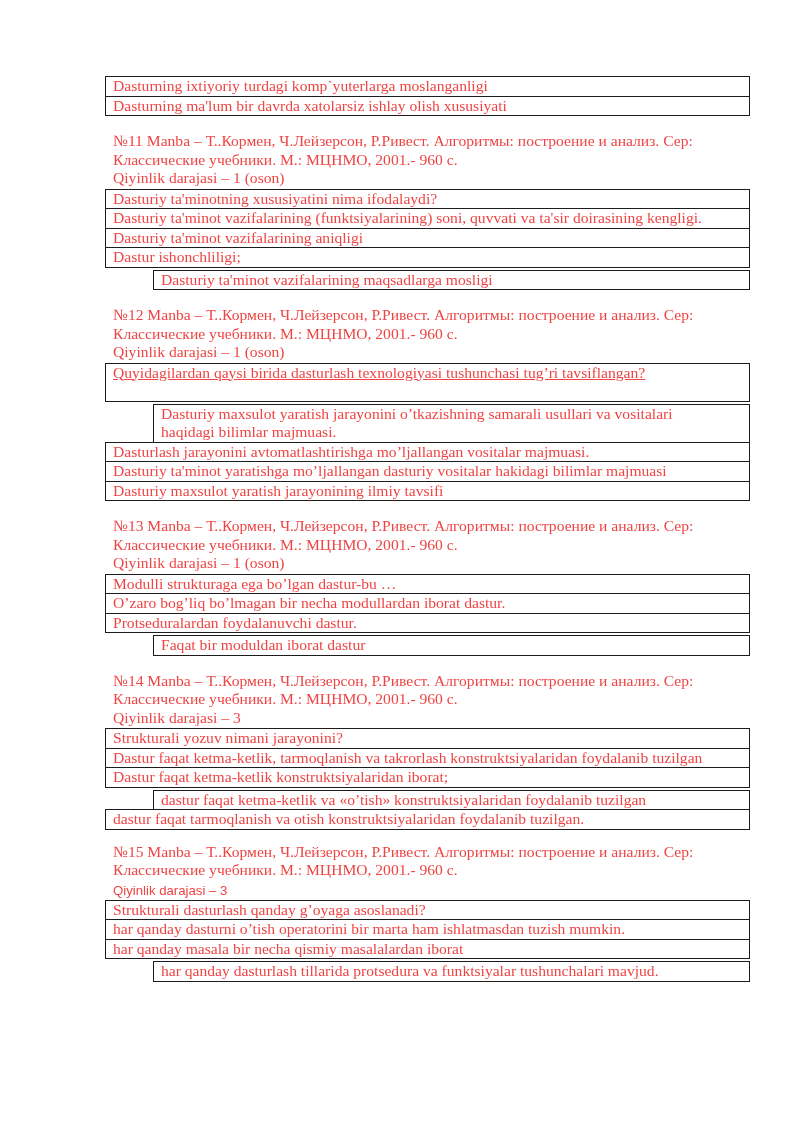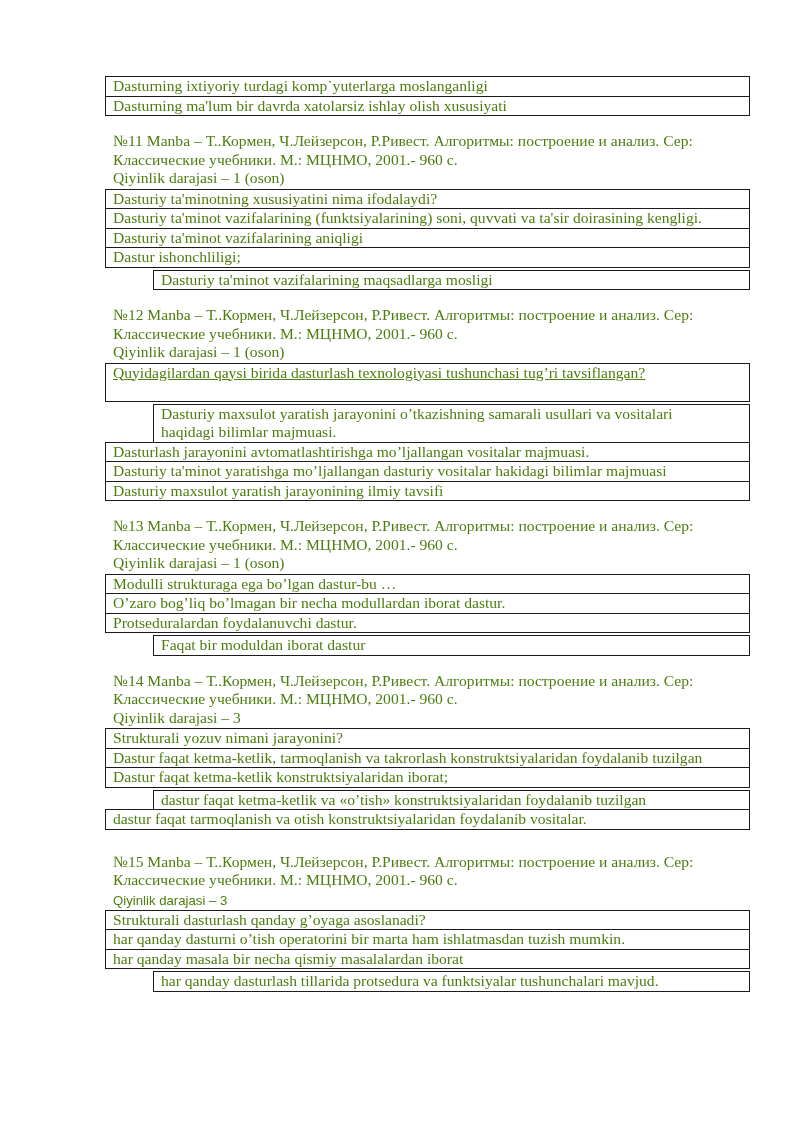--- a/index.html
+++ b/index.html
@@ -1,20 +1,20 @@
 <!DOCTYPE html>
 <html><head>
 <meta charset="utf-8">
 <style>
   * { margin:0; padding:0; box-sizing:border-box; }
   html,body { background:#ffffff; }
   body { width:800px; height:1131px; overflow:hidden; }
   .page {
     position:relative; width:800px; height:839px; background:#fff;
-    font-family:"Liberation Serif", serif; font-size:15.6px; color:#4d7c0f;
+    font-family:"Liberation Serif", serif; font-size:15.6px; color:#ef4444;
     padding:77px 45px 0 105px;
   }
   .tbl { width:645px; margin-top:2px; }
   .row {
     border:1px solid #1c1c1c;
     line-height:18.5px;
     padding:0 27px 0 7px;
     margin-top:-1px;
     white-space:pre-wrap;
     background:#fff;
@@ -87,26 +87,26 @@
     <div class="hdr">
       <div class="src">№14 Manba – Т..Кормен, Ч.Лейзерсон, Р.Ривест. Алгоритмы: построение и анализ. Сер:</div>
       <div class="src">Классические учебники. М.: МЦНМО, 2001.- 960 с.</div>
       <div class="diff">Qiyinlik darajasi – 3</div>
     </div>
     <div class="tbl">
       <div class="row">Strukturali yozuv nimani jarayonini?</div>
       <div class="row">Dastur faqat ketma-ketlik, tarmoqlanish va takrorlash konstruktsiyalaridan foydalanib tuzilgan</div>
       <div class="row">Dastur faqat ketma-ketlik konstruktsiyalaridan iborat;</div>
       <div class="row gap">dastur faqat ketma-ketlik va «o’tish» konstruktsiyalaridan foydalanib tuzilgan</div>
-      <div class="row">dastur faqat tarmoqlanish va otish konstruktsiyalaridan foydalanib vositalar.</div>
+      <div class="row">dastur faqat tarmoqlanish va otish konstruktsiyalaridan foydalanib tuzilgan.</div>
     </div>
   </section>
 
   <section>
-    <div class="hdr" style="margin-top:23px">
+    <div class="hdr" style="margin-top:13px">
       <div class="src">№15 Manba – Т..Кормен, Ч.Лейзерсон, Р.Ривест. Алгоритмы: построение и анализ. Сер:</div>
       <div class="src">Классические учебники. М.: МЦНМО, 2001.- 960 с.</div>
       <div class="diff small">Qiyinlik darajasi – 3</div>
     </div>
     <div class="tbl">
       <div class="row">Strukturali dasturlash qanday g’oyaga asoslanadi?</div>
       <div class="row">har qanday dasturni o’tish operatorini bir marta ham ishlatmasdan tuzish mumkin.</div>
       <div class="row">har qanday masala bir necha qismiy masalalardan iborat</div>
       <div class="row gap">har qanday dasturlash tillarida protsedura va funktsiyalar tushunchalari mavjud.</div>
     </div>

